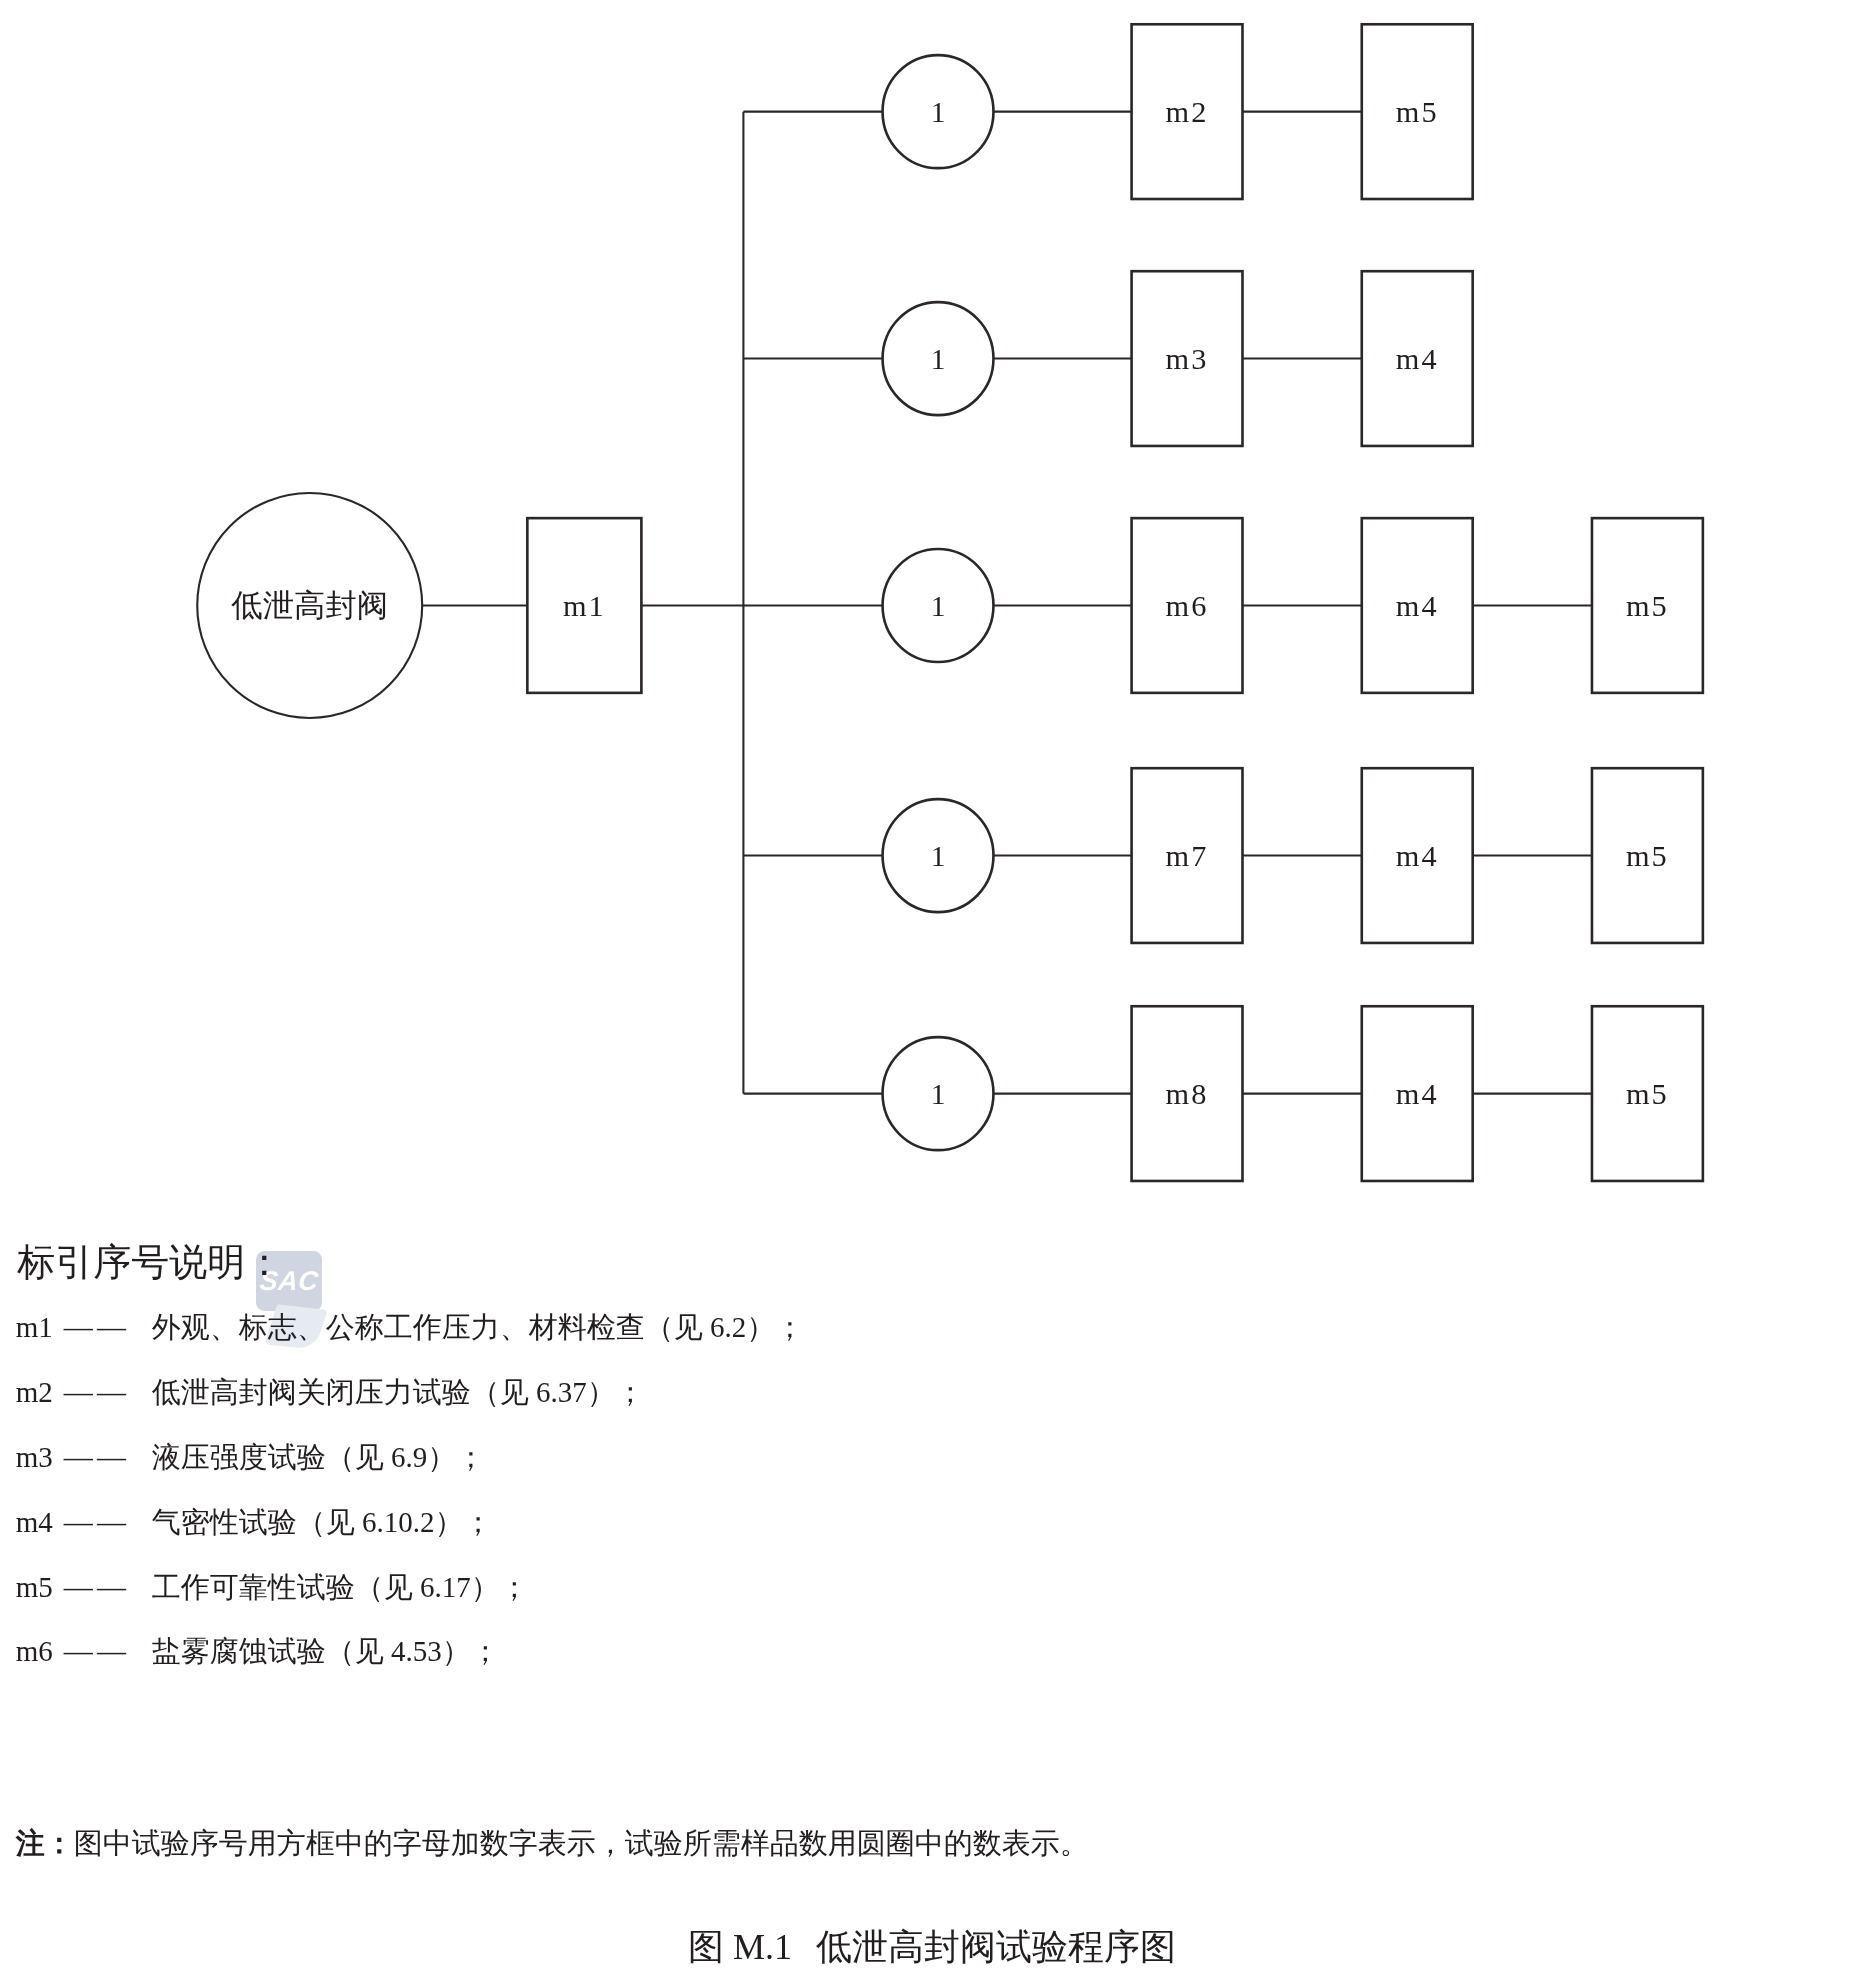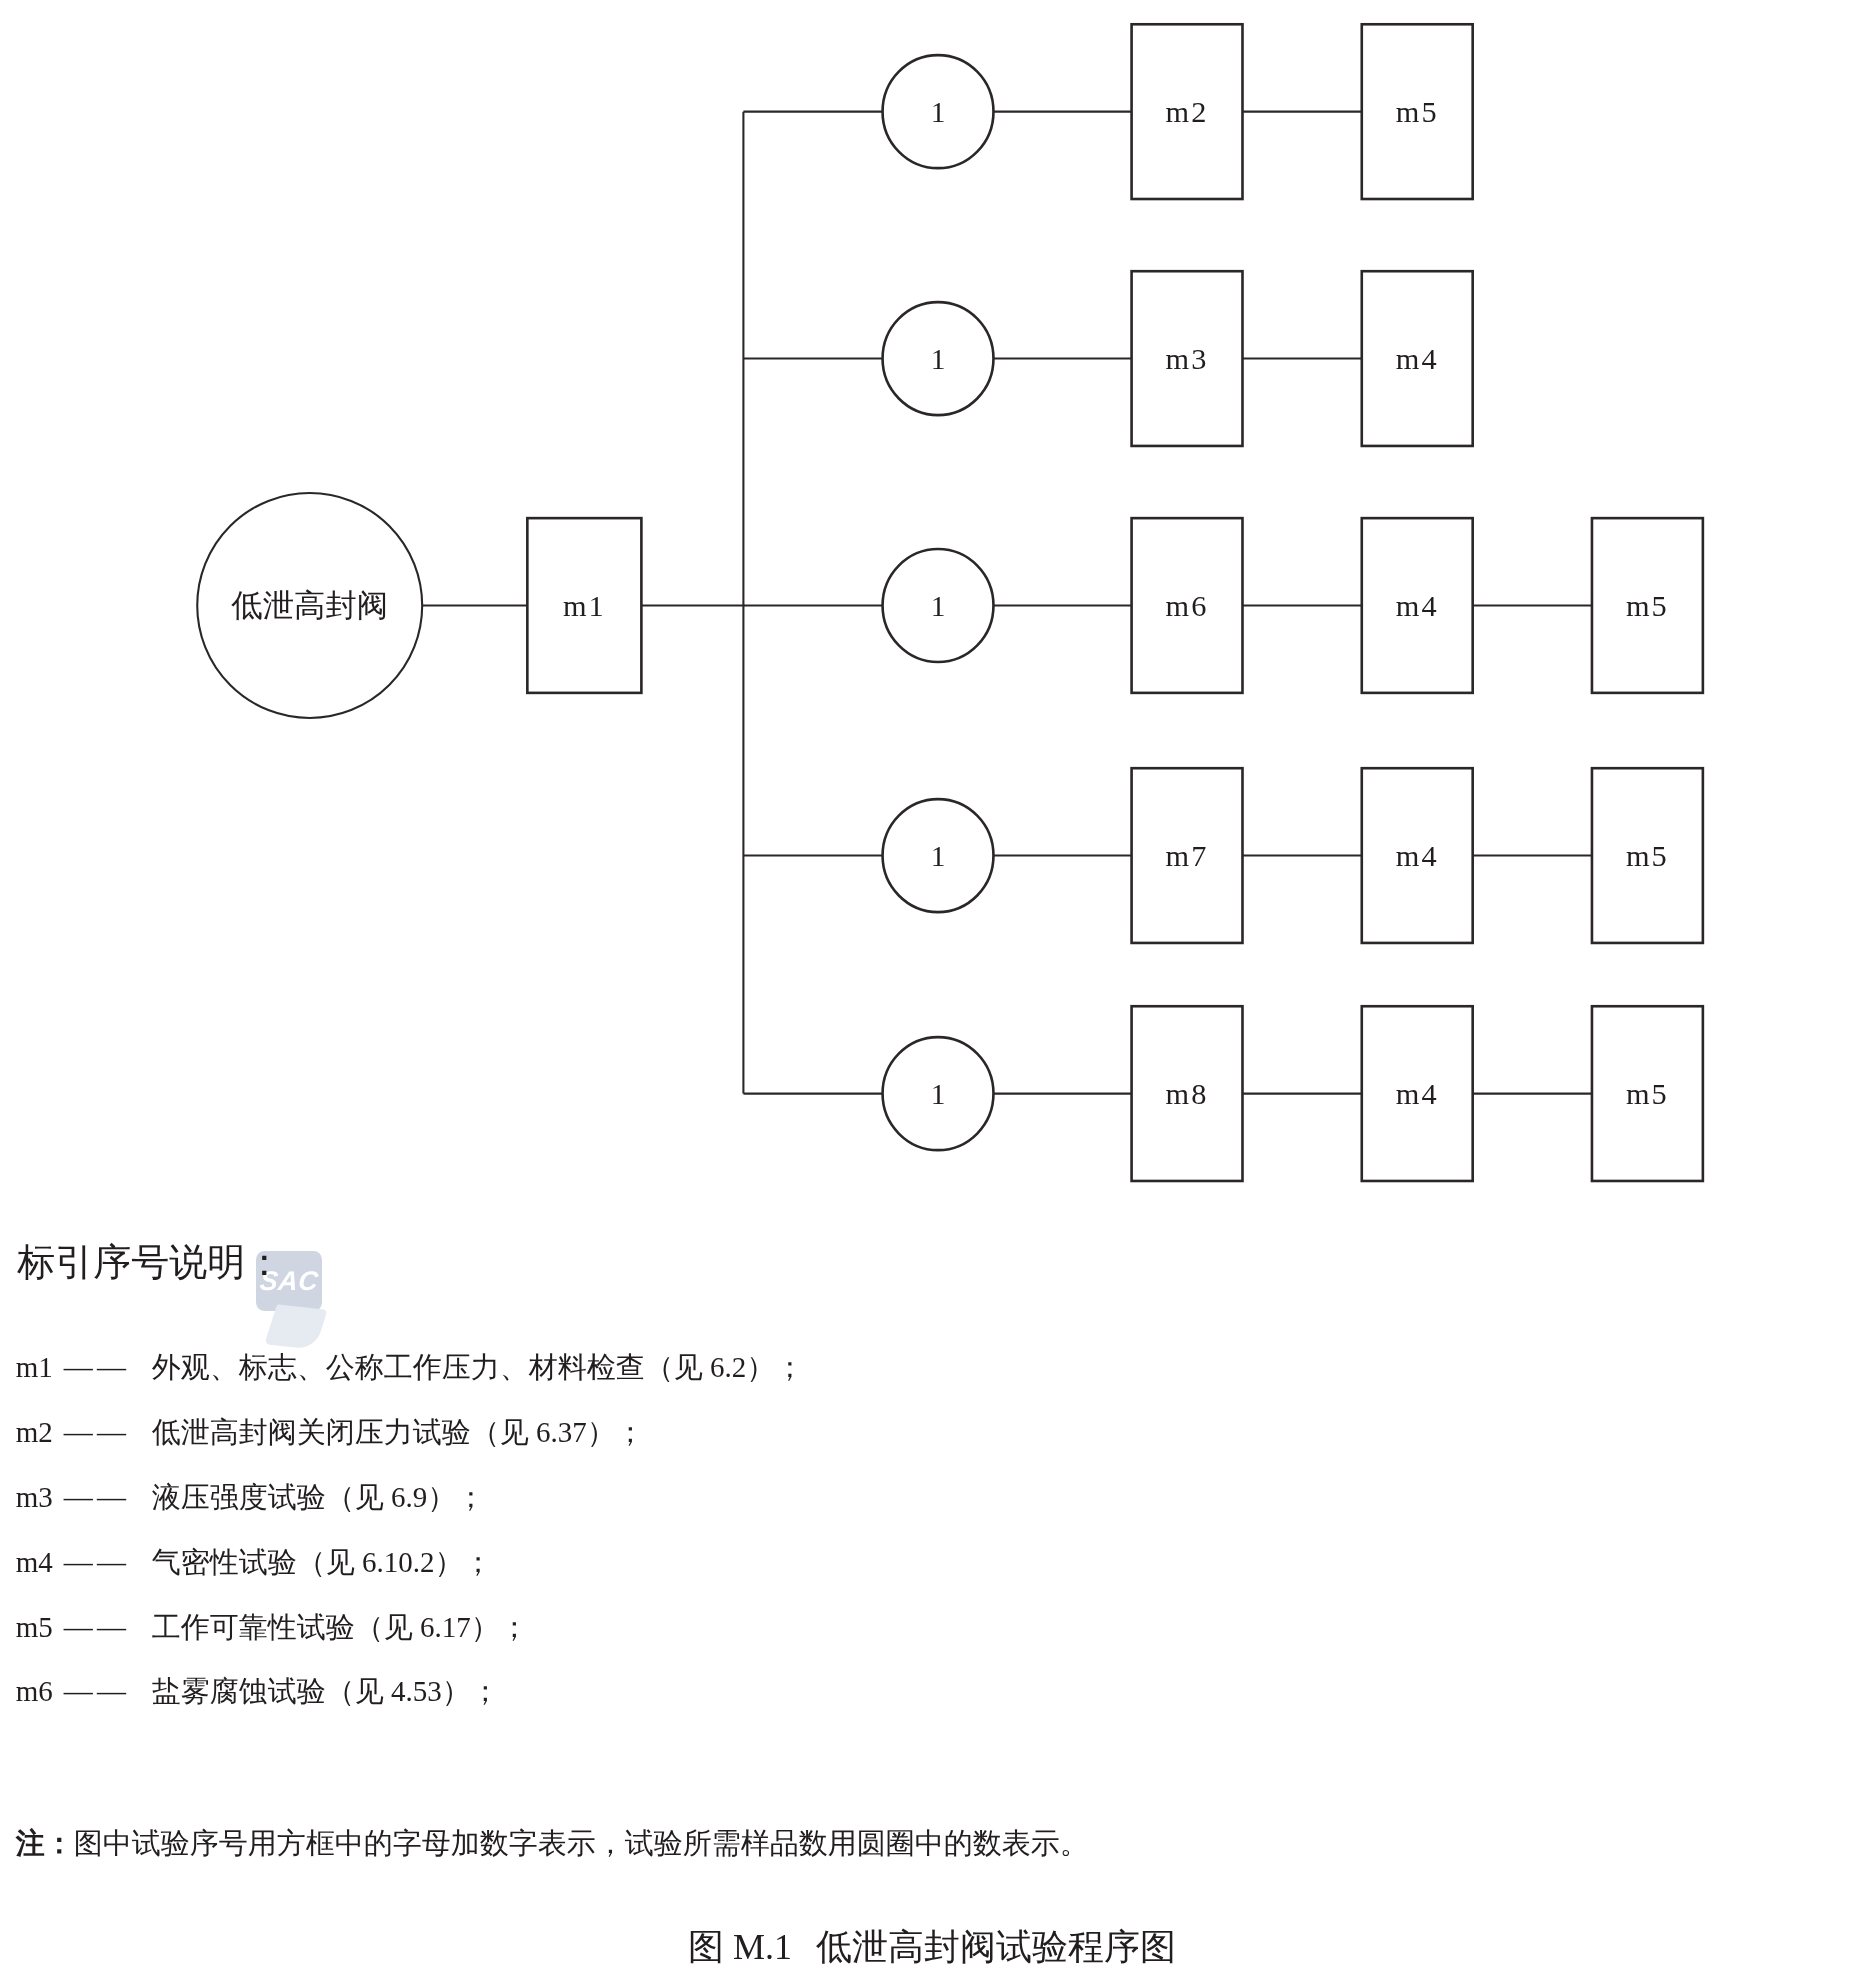--- a/index.html
+++ b/index.html
@@ -84,21 +84,20 @@
     z-index: 2;
     white-space: nowrap;
   }
   .legend-item {
     position: absolute;
     left: 15.7px;
     font-size: 29px;
     line-height: 31px;
     white-space: nowrap;
     z-index: 2;
-    margin-top: 40px;
   }
   .legend-item .key {
     display: inline-block;
     min-width: 48px;
   }
   .legend-item .dash {
     display: inline-block;
     min-width: 88px;
     letter-spacing: 4.2px;
   }

